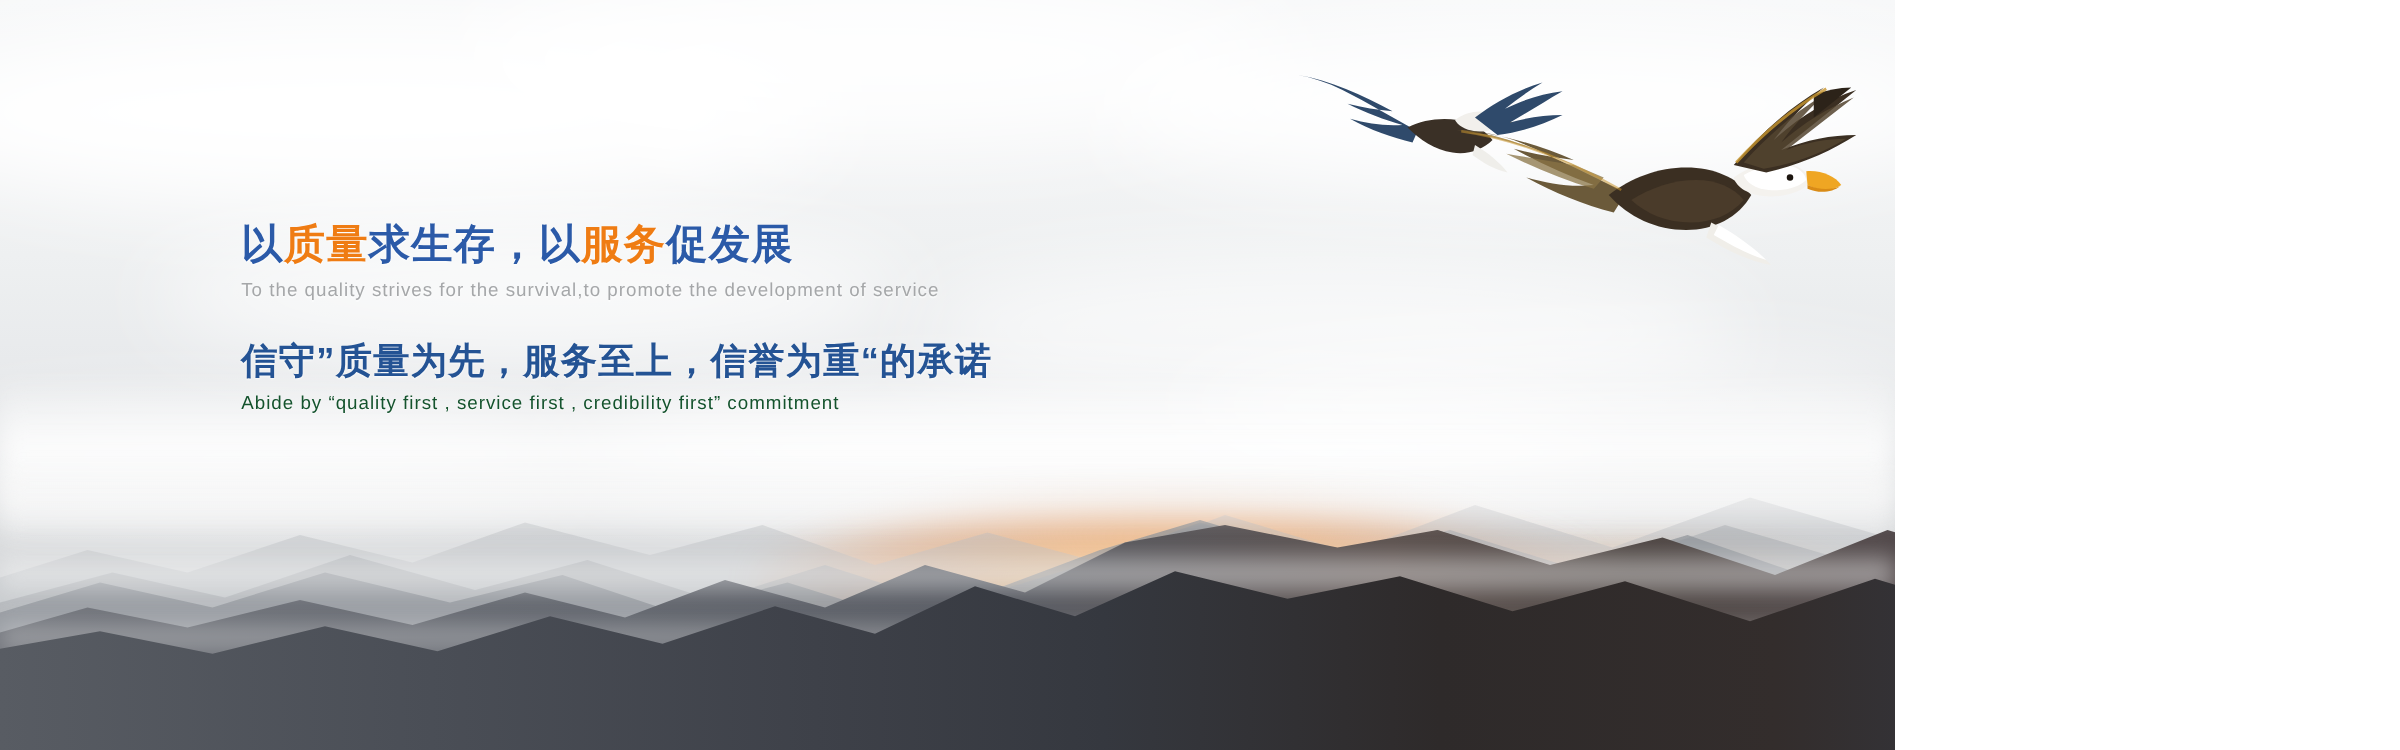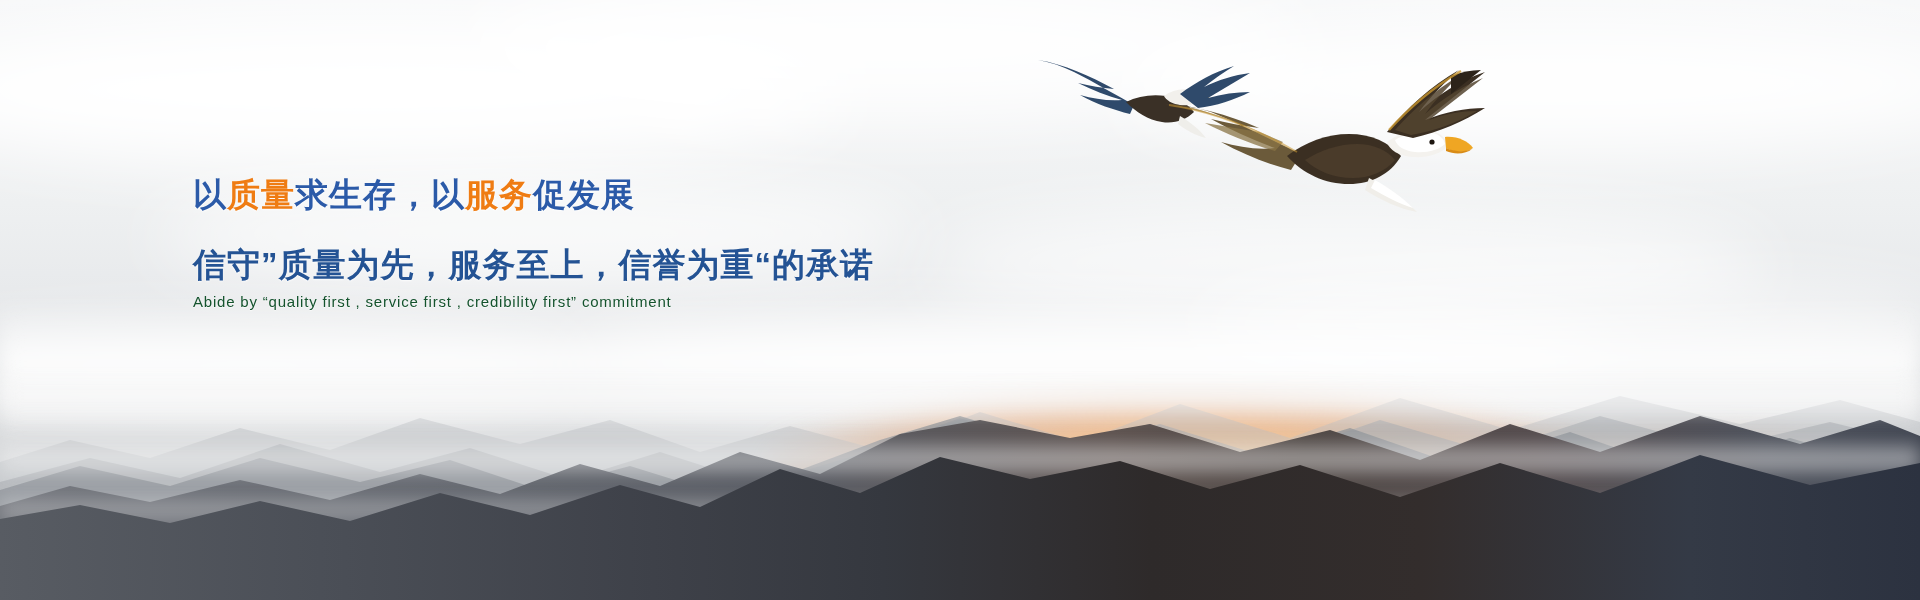--- a/index.html
+++ b/index.html
@@ -1,21 +1,21 @@
 <!DOCTYPE html>
 <html><head>
 <meta charset="utf-8">
 <style>
   * { margin:0; padding:0; box-sizing:border-box; }
   html,body { width:1920px; height:600px; overflow:hidden; background:#fff; }
   body { font-family:"Liberation Sans", sans-serif; }
 
   .banner {
     position:relative;
-    width:1920px; height:600px;
+    width:1516px; height:600px;
     overflow:hidden;
   }
 
   
   .sky {
     position:absolute; inset:0;
     background:
       linear-gradient(180deg,
         #f7f8f9 0%,
         #f4f5f6 18%,
@@ -114,21 +114,21 @@
   .subline {
     margin-top:9px;
     font-size:15px;
     letter-spacing:.8px;
     color:#a5a7a9;
     white-space:nowrap;
     text-shadow:0 1px 1px rgba(255,255,255,.7);
   }
   .headline2 {
     margin-top:31px;
-    font-size:33px;
+    font-size:29px;
     font-weight:600;
     letter-spacing:1px;
     line-height:1.18;
     color:#245394;
     white-space:nowrap;
     text-shadow:0 1px 2px rgba(255,255,255,.8);
   }
   .subline2 {
     margin-top:8px;
     font-size:15px;
@@ -283,20 +283,21 @@
       <path d="M234,98 C256,74 280,54 306,39" stroke="#c8962f" stroke-width="2.4" fill="none" opacity=".8"></path>
 
       <path d="M14,73 C56,79 100,96 142,120" stroke="#c8962f" stroke-width="2" fill="none" opacity=".55"></path>
     </g>
   </svg>
 
   <div class="copy">
 
     <div class="headline"><span>以</span><span class="hl">质量</span><span>求生存，以</span><span class="hl">服务</span><span>促发展</span></div>
 
+    <div class="subline">To the quality strives for the survival,to promote the development of service</div>
 
     <div class="headline2">信守”质量为先，服务至上，信誉为重“的承诺</div>
 
     <div class="subline2">Abide by “quality first , service first , credibility first” commitment</div>
 
   </div>
 
 </div>
 
 </body></html>

